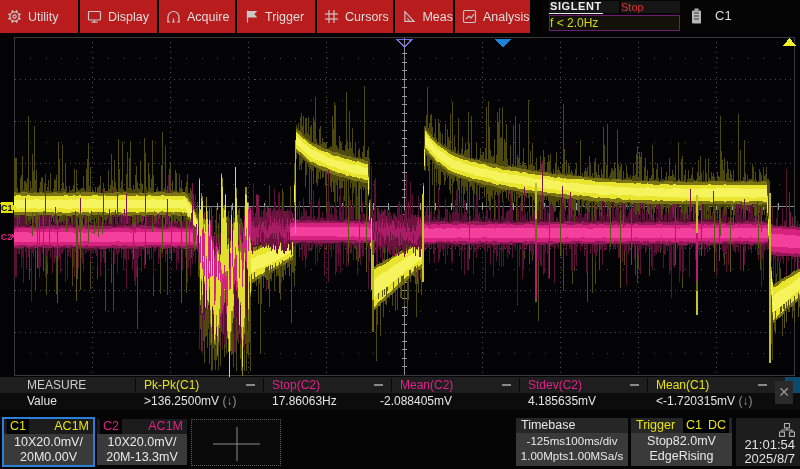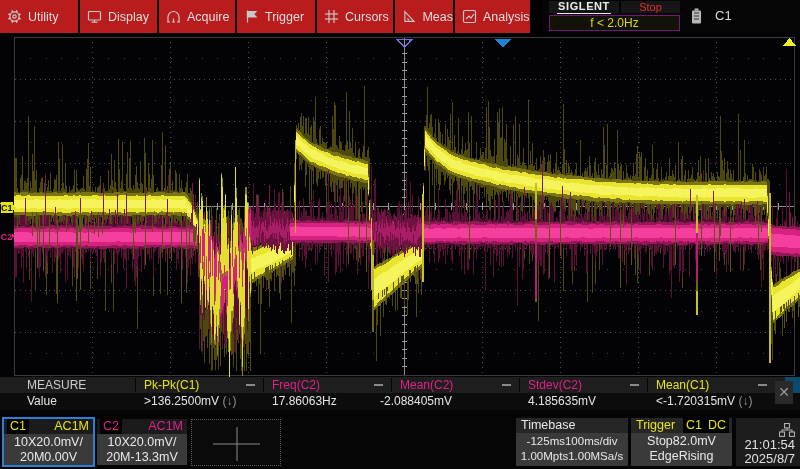--- a/index.html
+++ b/index.html
@@ -21,21 +21,21 @@
 .mo{stroke:#7a1747;stroke-width:1;fill:none}
 .yo{stroke:#5a5512;stroke-width:1;fill:none}
 .ycc{stroke:#e3df2e;stroke-width:1;fill:none}
 .mcc{stroke:#d6227f;stroke-width:1;fill:none}
 .ym2{stroke:#8a8418;stroke-width:1;fill:none}
 .mm2{stroke:#8f1a55;stroke-width:1;fill:none}
 #menubar{position:absolute;left:0;top:0;width:800px;height:33px;background:#000;display:flex}
 .mbtn{height:33px;background:#b91c1c;color:#dfdfdf;font-size:12.5px;display:flex;align-items:center;border-right:2px solid #000}
 .mbtn svg{margin:0 6px 0 7px}
 #status{position:absolute;left:542px;top:0;width:258px;height:33px;background:#050505}
-.chip{position:absolute;background:#161616;display:flex;align-items:center;justify-content:center}
+.chip{position:absolute;background:#161616;display:flex;align-items:center;justify-content:flex-start}
 #siglent{left:7px;top:1px;width:70px;height:12px;color:#ececec;font-weight:bold;font-size:11px;letter-spacing:.6px}
 #stopc{left:79px;top:1px;width:59px;height:12px;color:#e03030;font-size:11px}
 #freqc{left:7px;top:15px;width:131px;height:16px;color:#d8d818;font-size:12px;background:#121208;border:1px solid #701a75}
 #c1lab{position:absolute;left:173px;top:8px;color:#dcdcdc;font-size:13px}
 #batt{position:absolute;left:149px;top:8px}
 #measure{position:absolute;left:0;top:377px;width:800px;height:33px;background:#0c4a6e}
 #mhead{position:absolute;left:0;top:0;width:785px;height:16px;background:#1e1e1e}
 #mval{position:absolute;left:0;top:16px;width:800px;height:17px;background:#0c0c0c;color:#e4e4e4}
 .mcol{position:absolute;top:0;height:16px;font-size:12px;line-height:16px}
 .msep{position:absolute;top:1px;height:14px;width:1px;background:#060606}
@@ -190,21 +190,21 @@
 <text x="6.5" y="206.5" font-size="9" font-weight="bold" fill="#e0218a" text-anchor="middle">C2</text>
 <path d="M11.5 200.5L14.5 203L11.5 205.5Z" fill="#e0218a"></path>
 </svg>
 <div id="measure">
  <div id="mhead">
         <div class="mcol" style="left:27px;color:#cccccc">MEASURE</div>
         <div class="msep" style="left:135px"></div>
         <div class="mcol" style="left:144px;color:#e6e410">Pk-Pk(C1)</div>
         <div class="minus" style="left:246px"></div>
         <div class="msep" style="left:263px"></div>
-        <div class="mcol" style="left:272px;color:#e0218a">Freq(C2)</div>
+        <div class="mcol" style="left:272px;color:#e0218a">Stop(C2)</div>
         <div class="minus" style="left:374px"></div>
         <div class="msep" style="left:391px"></div>
         <div class="mcol" style="left:400px;color:#e0218a">Mean(C2)</div>
         <div class="minus" style="left:502px"></div>
         <div class="msep" style="left:519px"></div>
         <div class="mcol" style="left:528px;color:#e0218a">Stdev(C2)</div>
         <div class="minus" style="left:630px"></div>
         <div class="msep" style="left:647px"></div>
         <div class="mcol" style="left:656px;color:#e6e410">Mean(C1)</div>
         <div class="minus" style="left:758px"></div>

